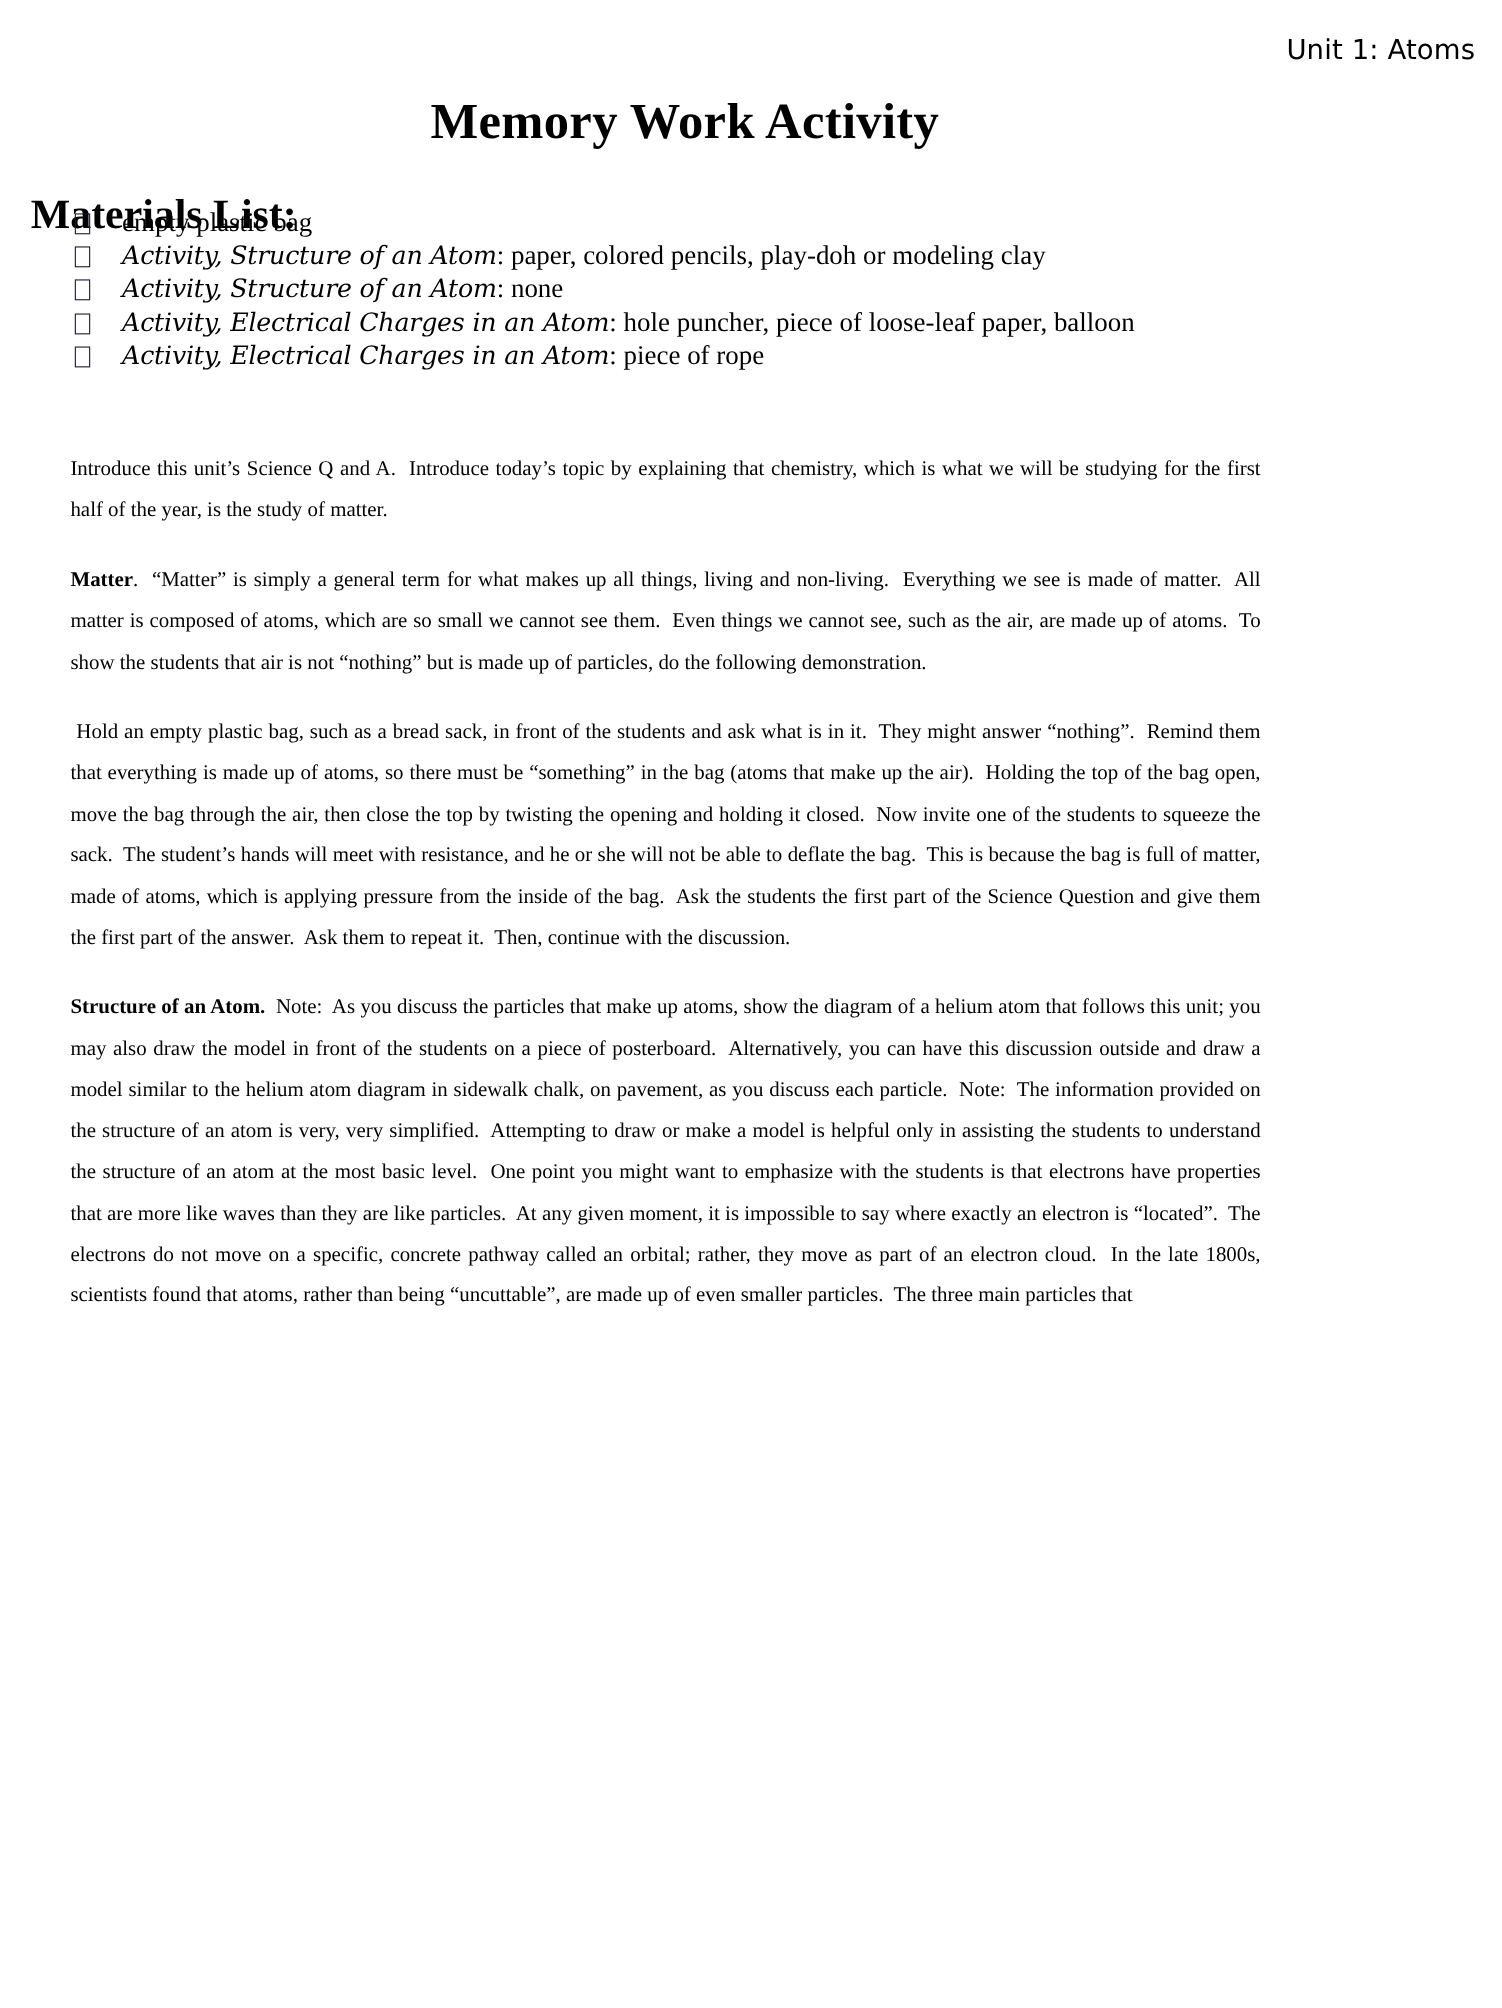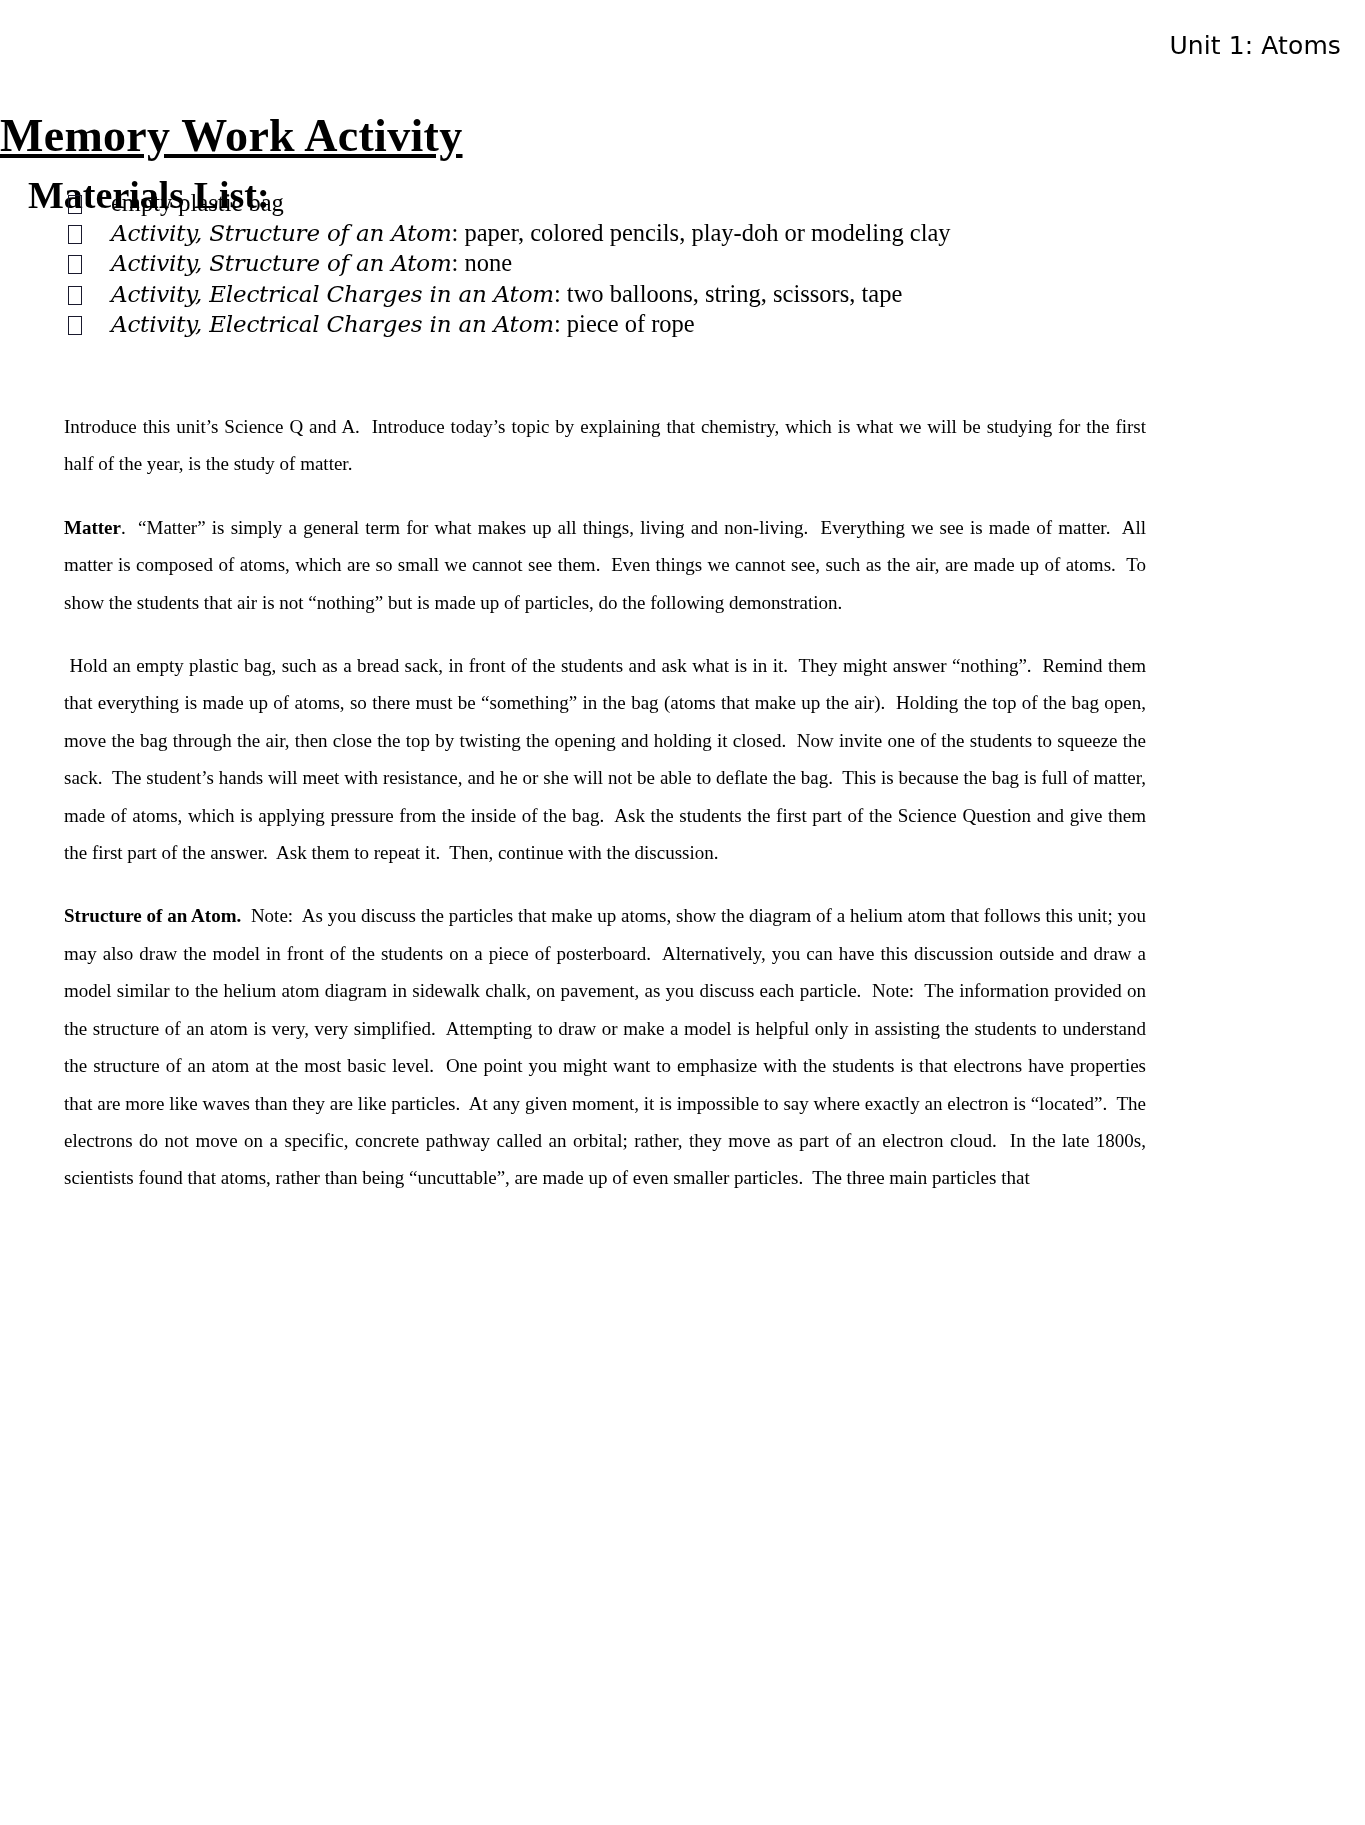--- a/index.html
+++ b/index.html
@@ -31,29 +31,28 @@
     right: 24px;
     font-family: "DejaVu Sans", "Liberation Sans", sans-serif;
     font-size: 25px;
     line-height: 1.1;
     letter-spacing: 0.1px;
     white-space: nowrap;
   }
 
   .doc-title {
     position: absolute;
-    top: 80px;
+    top: 54px;
     left: 0;
     width: 1245px;
-    text-align: left;
+    text-align: center;
     font-size: 46px;
     font-weight: bold;
     letter-spacing: 0.3px;
     line-height: 1.1;
-    text-decoration: underline;
   }
 
   
   .materials-heading {
     position: absolute;
     top: 142px;
     left: 28px;
     font-size: 38px;
     font-weight: bold;
     line-height: 1.15;
@@ -123,21 +122,21 @@
   <div class="running-head">Unit 1: Atoms</div>
 
   <h1 class="doc-title">Memory Work Activity</h1>
 
   <h2 class="materials-heading">Materials List:</h2>
 
   <ul class="materials-list" id="materials-list">
       <li><span class="cbox"></span><span class="mat-rest">empty plastic bag</span></li>
       <li><span class="cbox"></span><span class="mat-em">Activity, Structure of an Atom</span><span class="mat-rest">:  paper, colored pencils, play-doh or modeling clay</span></li>
       <li><span class="cbox"></span><span class="mat-em">Activity, Structure of an Atom</span><span class="mat-rest">:  none</span></li>
-      <li><span class="cbox"></span><span class="mat-em">Activity, Electrical Charges in an Atom</span><span class="mat-rest">:  two balloons, string, scissors, tape</span></li>
+      <li><span class="cbox"></span><span class="mat-em">Activity, Electrical Charges in an Atom</span><span class="mat-rest">:  hole puncher, piece of loose-leaf paper, balloon</span></li>
       <li><span class="cbox"></span><span class="mat-em">Activity, Electrical Charges in an Atom</span><span class="mat-rest">:  piece of rope</span></li>
     </ul>
 
   <div class="body-block" id="body-block">
       <div class="para"><span>Introduce this unit’s Science Q and A.  Introduce today’s topic by explaining that chemistry, which is what we will be studying for the first half of the year, is the study of matter.</span></div>
       <div class="para"><span class="lead">Matter</span><span>.  “Matter” is simply a general term for what makes up all things, living and non-living.  Everything we see is made of matter.  All matter is composed of atoms, which are so small we cannot see them.  Even things we cannot see, such as the air, are made up of atoms.  To show the students that air is not “nothing” but is made up of particles, do the following demonstration.</span></div>
       <div class="para"><span> Hold an empty plastic bag, such as a bread sack, in front of the students and ask what is in it.  They might answer “nothing”.  Remind them that everything is made up of atoms, so there must be “something” in the bag (atoms that make up the air).  Holding the top of the bag open, move the bag through the air, then close the top by twisting the opening and holding it closed.  Now invite one of the students to squeeze the sack.  The student’s hands will meet with resistance, and he or she will not be able to deflate the bag.  This is because the bag is full of matter, made of atoms, which is applying pressure from the inside of the bag.  Ask the students the first part of the Science Question and give them the first part of the answer.  Ask them to repeat it.  Then, continue with the discussion.</span></div>
       <div class="para"><span class="lead">Structure of an Atom.</span><span>  Note:  As you discuss the particles that make up atoms, show the diagram of a helium atom that follows this unit; you may also draw the model in front of the students on a piece of posterboard.  Alternatively, you can have this discussion outside and draw a model similar to the helium atom diagram in sidewalk chalk, on pavement, as you discuss each particle.  Note:  The information provided on the structure of an atom is very, very simplified.  Attempting to draw or make a model is helpful only in assisting the students to understand the structure of an atom at the most basic level.  One point you might want to emphasize with the students is that electrons have properties that are more like waves than they are like particles.  At any given moment, it is impossible to say where exactly an electron is “located”.  The electrons do not move on a specific, concrete pathway called an orbital; rather, they move as part of an electron cloud.  In the late 1800s, scientists found that atoms, rather than being “uncuttable”, are made up of even smaller particles.  The three main particles that</span></div>
     </div>
 

